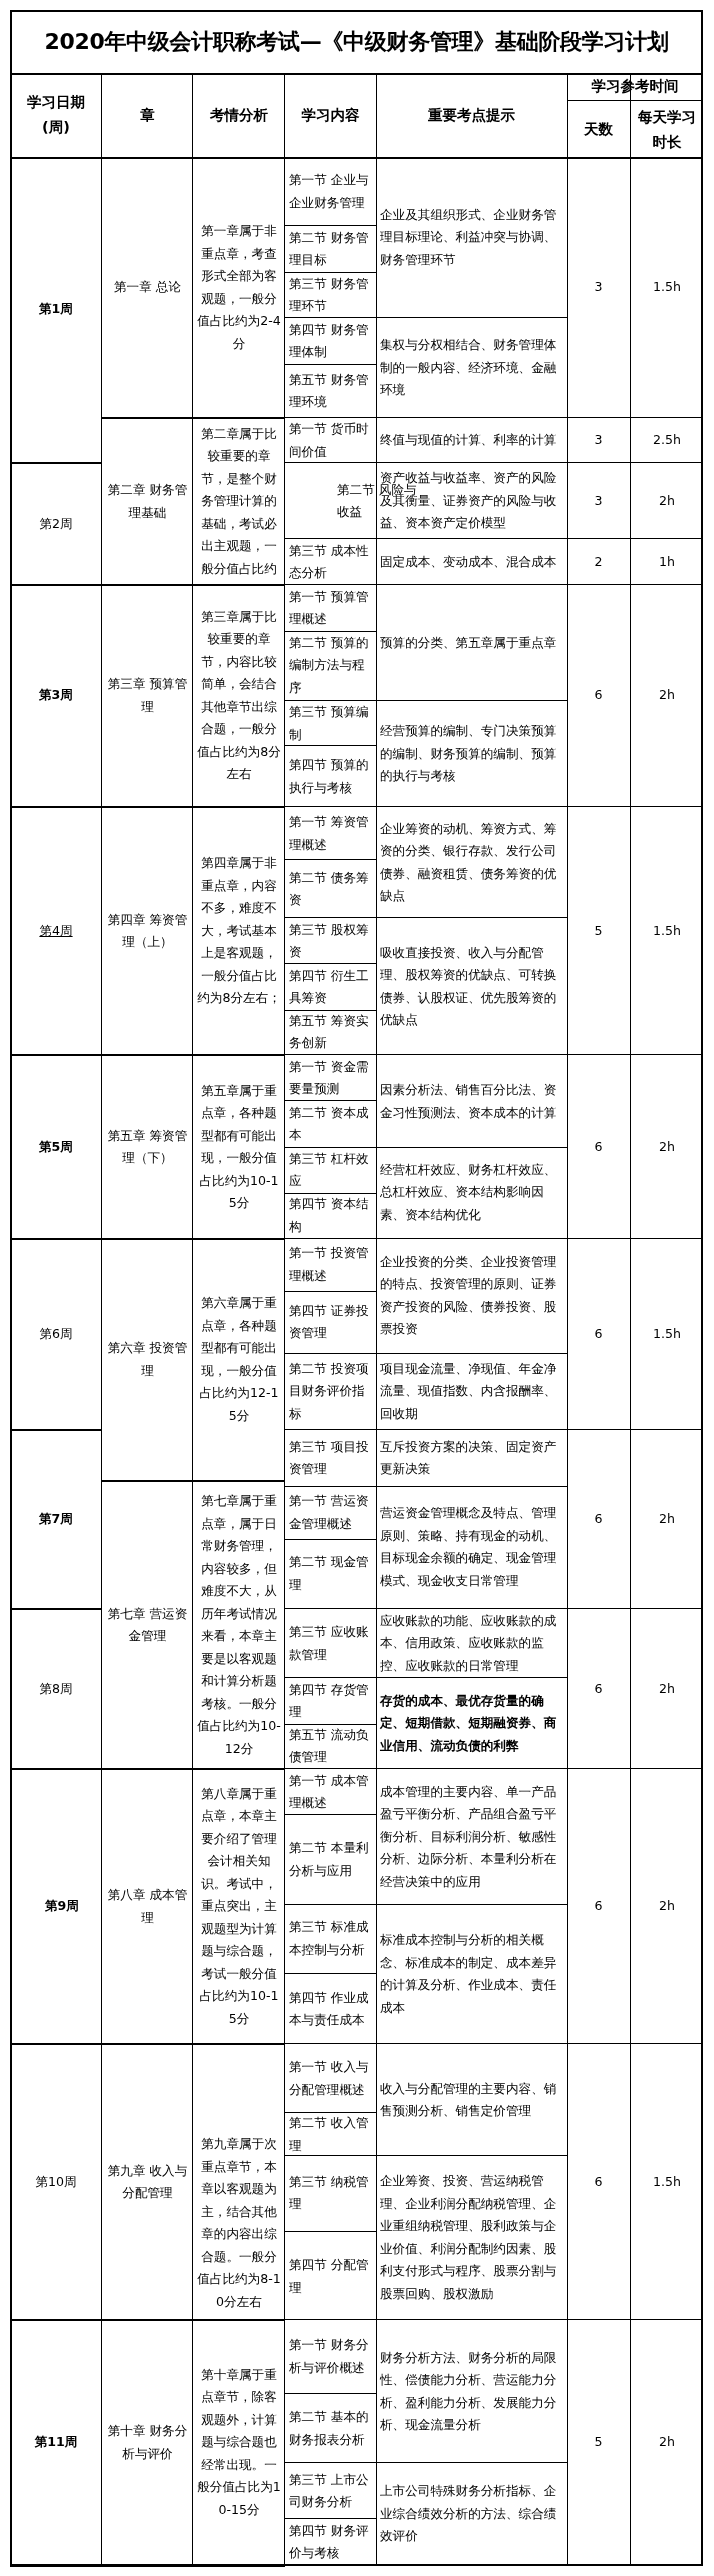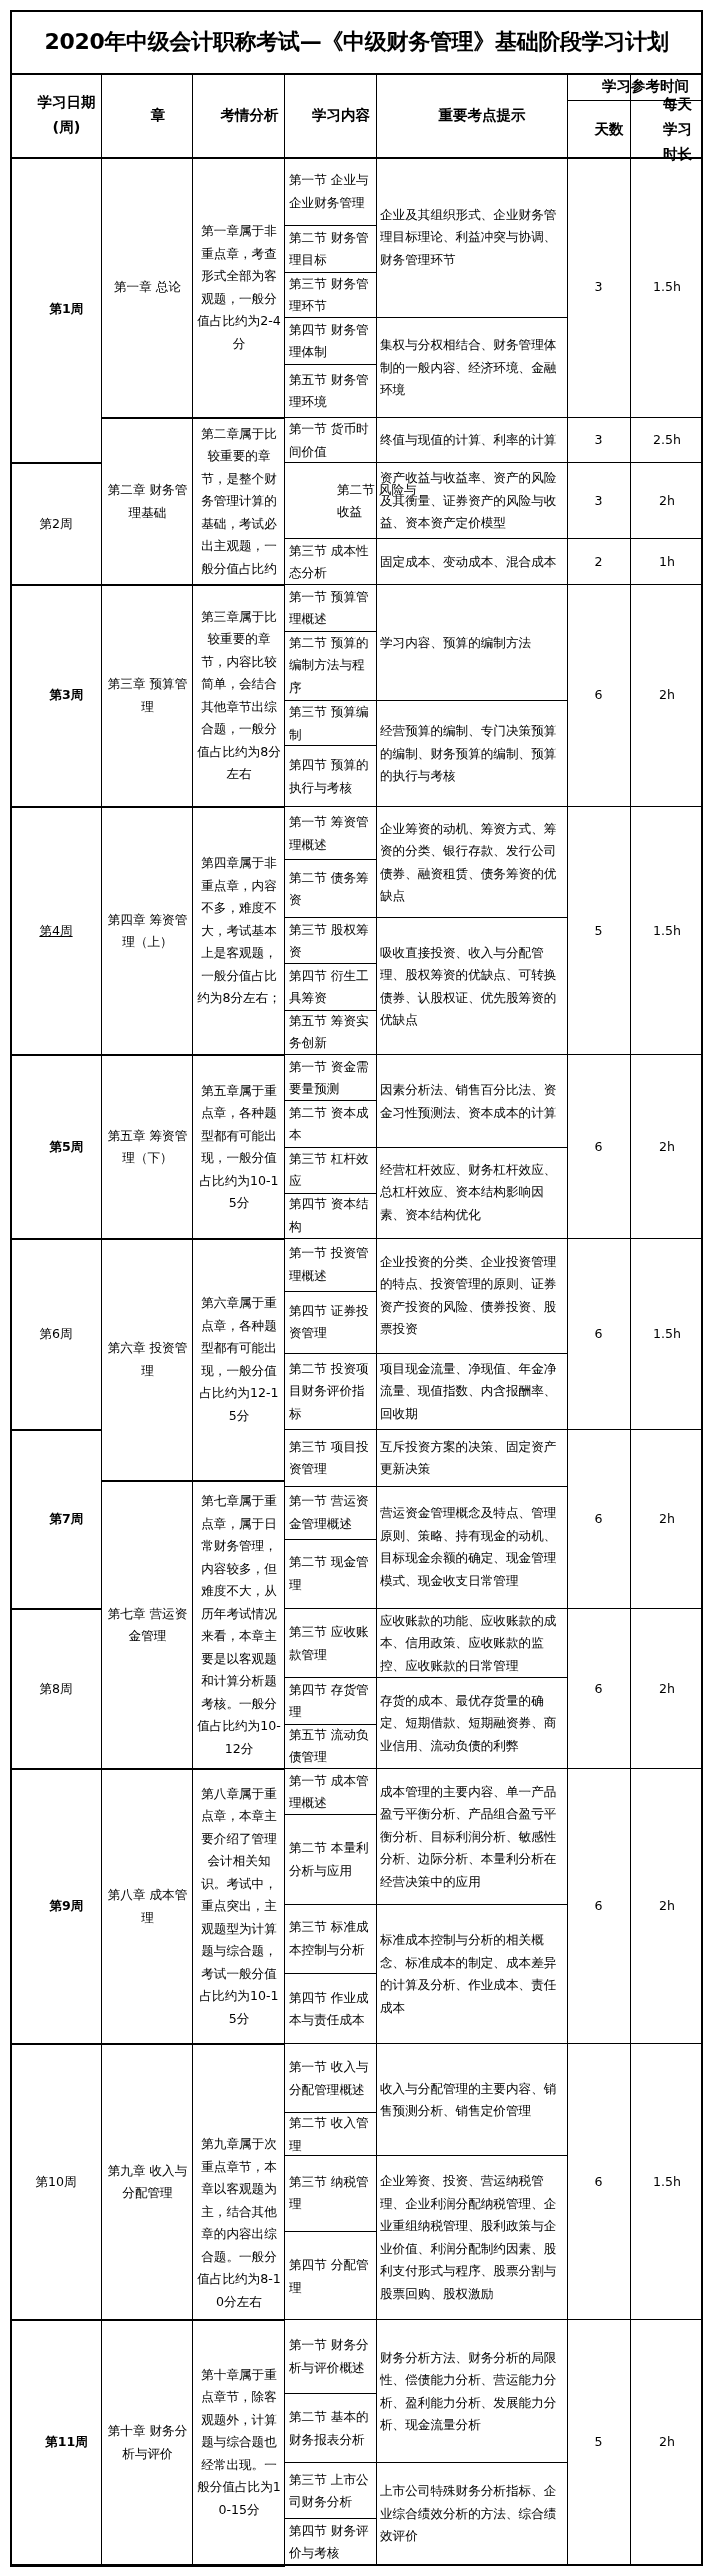--- a/index.html
+++ b/index.html
@@ -1,19 +1,19 @@
 <!DOCTYPE html>
 <html style="font-size:10.6px"><head>
 <meta charset="utf-8">
 <style>
   html,body{margin:0;padding:0;background:#fff;}
   body{width:714px;height:2576px;position:relative;overflow:hidden;font-family:"DejaVu Sans","Liberation Sans",sans-serif;color:#000;}
   .cell{position:absolute;box-sizing:border-box;display:flex;align-items:center;justify-content:center;text-align:center;font-size:12.6px;line-height:22.5px;padding:0 4px;word-break:break-all;}
   .cell.left{justify-content:flex-start;text-align:left;}
-  .cell.bold{font-weight:bold;padding-left:25px;}
+  .cell.bold{font-weight:bold;}
   .line{position:absolute;background:#000;}
   .title{position:absolute;left:10px;top:10px;width:693px;height:63px;display:flex;align-items:center;justify-content:center;font-weight:bold;font-size:22px;letter-spacing:-0.3px;}
   .hdr{font-weight:bold;font-size:14.5px;line-height:25px;}
   .txt{display:block;width:100%;}
 </style>
 </head>
 <body>
 
 <div id="sheet">
   <div class="title">2020年中级会计职称考试—《中级财务管理》基础阶段学习计划</div>
@@ -58,21 +58,21 @@
     </div>
     <div class="cell " style="left: 10px; top: 1238px; width: 92px; height: 192px;">
       <span class="txt">第6周</span>
     </div>
     <div class="cell bold" style="left: 10px; top: 1430px; width: 92px; height: 179px;">
       <span class="txt">第7周</span>
     </div>
     <div class="cell " style="left: 10px; top: 1609px; width: 92px; height: 160px;">
       <span class="txt">第8周</span>
     </div>
-    <div class="cell bold" style="left: 10px; top: 1769px; width: 92px; height: 275px;">
+    <div class="cell bold" style="left: 16px; top: 1769px; width: 92px; height: 275px;">
       <span class="txt">第9周</span>
     </div>
     <div class="cell " style="left: 10px; top: 2044px; width: 92px; height: 276px;">
       <span class="txt">第10周</span>
     </div>
     <div class="cell bold" style="left: 10px; top: 2320px; width: 92px; height: 245px;">
       <span class="txt">第11周</span>
     </div>
     <div class="cell " style="left: 102px; top: 157px; width: 91px; height: 261px;">
       <span class="txt">第一章 总论</span>
@@ -269,21 +269,21 @@
     <div class="cell left" style="left: 376px; top: 418px; width: 191px; height: 45px;">
       <span class="txt">终值与现值的计算、利率的计算</span>
     </div>
     <div class="cell left" style="left: 376px; top: 463px; width: 191px; height: 76px;">
       <span class="txt">资产收益与收益率、资产的风险及其衡量、证券资产的风险与收益、资本资产定价模型</span>
     </div>
     <div class="cell left" style="left: 376px; top: 539px; width: 191px; height: 46px;">
       <span class="txt">固定成本、变动成本、混合成本</span>
     </div>
     <div class="cell left" style="left: 376px; top: 585px; width: 191px; height: 116px;">
-      <span class="txt">学习内容、预算的编制方法</span>
+      <span class="txt">预算的分类、第五章属于重点章</span>
     </div>
     <div class="cell left" style="left: 376px; top: 701px; width: 191px; height: 106px;">
       <span class="txt">经营预算的编制、专门决策预算的编制、财务预算的编制、预算的执行与考核</span>
     </div>
     <div class="cell left" style="left: 376px; top: 807px; width: 191px; height: 111px;">
       <span class="txt">企业筹资的动机、筹资方式、筹资的分类、银行存款、发行公司债券、融资租赁、债务筹资的优缺点</span>
     </div>
     <div class="cell left" style="left: 376px; top: 918px; width: 191px; height: 137px;">
       <span class="txt">吸收直接投资、收入与分配管理、股权筹资的优缺点、可转换债券、认股权证、优先股筹资的优缺点</span>
     </div>
@@ -301,21 +301,21 @@
     </div>
     <div class="cell left" style="left: 376px; top: 1430px; width: 191px; height: 56px;">
       <span class="txt">互斥投资方案的决策、固定资产更新决策</span>
     </div>
     <div class="cell left" style="left: 376px; top: 1486px; width: 191px; height: 122px;">
       <span class="txt">营运资金管理概念及特点、管理原则、策略、持有现金的动机、目标现金余额的确定、现金管理模式、现金收支日常管理</span>
     </div>
     <div class="cell left" style="left: 376px; top: 1609px; width: 191px; height: 69px;">
       <span class="txt">应收账款的功能、应收账款的成本、信用政策、应收账款的监控、应收账款的日常管理</span>
     </div>
-    <div class="cell left" style="left: 376px; top: 1678px; width: 191px; height: 91px;">
+    <div class="cell left" style="left: 376px; top: 1678px; width: 191px; height: 91px; font-weight: bold;">
       <span class="txt">存货的成本、最优存货量的确定、短期借款、短期融资券、商业信用、流动负债的利弊</span>
     </div>
     <div class="cell left" style="left: 376px; top: 1769px; width: 191px; height: 136px;">
       <span class="txt">成本管理的主要内容、单一产品盈亏平衡分析、产品组合盈亏平衡分析、目标利润分析、敏感性分析、边际分析、本量利分析在经营决策中的应用</span>
     </div>
     <div class="cell left" style="left: 376px; top: 1904px; width: 191px; height: 140px;">
       <span class="txt">标准成本控制与分析的相关概念、标准成本的制定、成本差异的计算及分析、作业成本、责任成本</span>
     </div>
     <div class="cell left" style="left: 376px; top: 2044px; width: 191px; height: 112px;">
       <span class="txt">收入与分配管理的主要内容、销售预测分析、销售定价管理</span>

